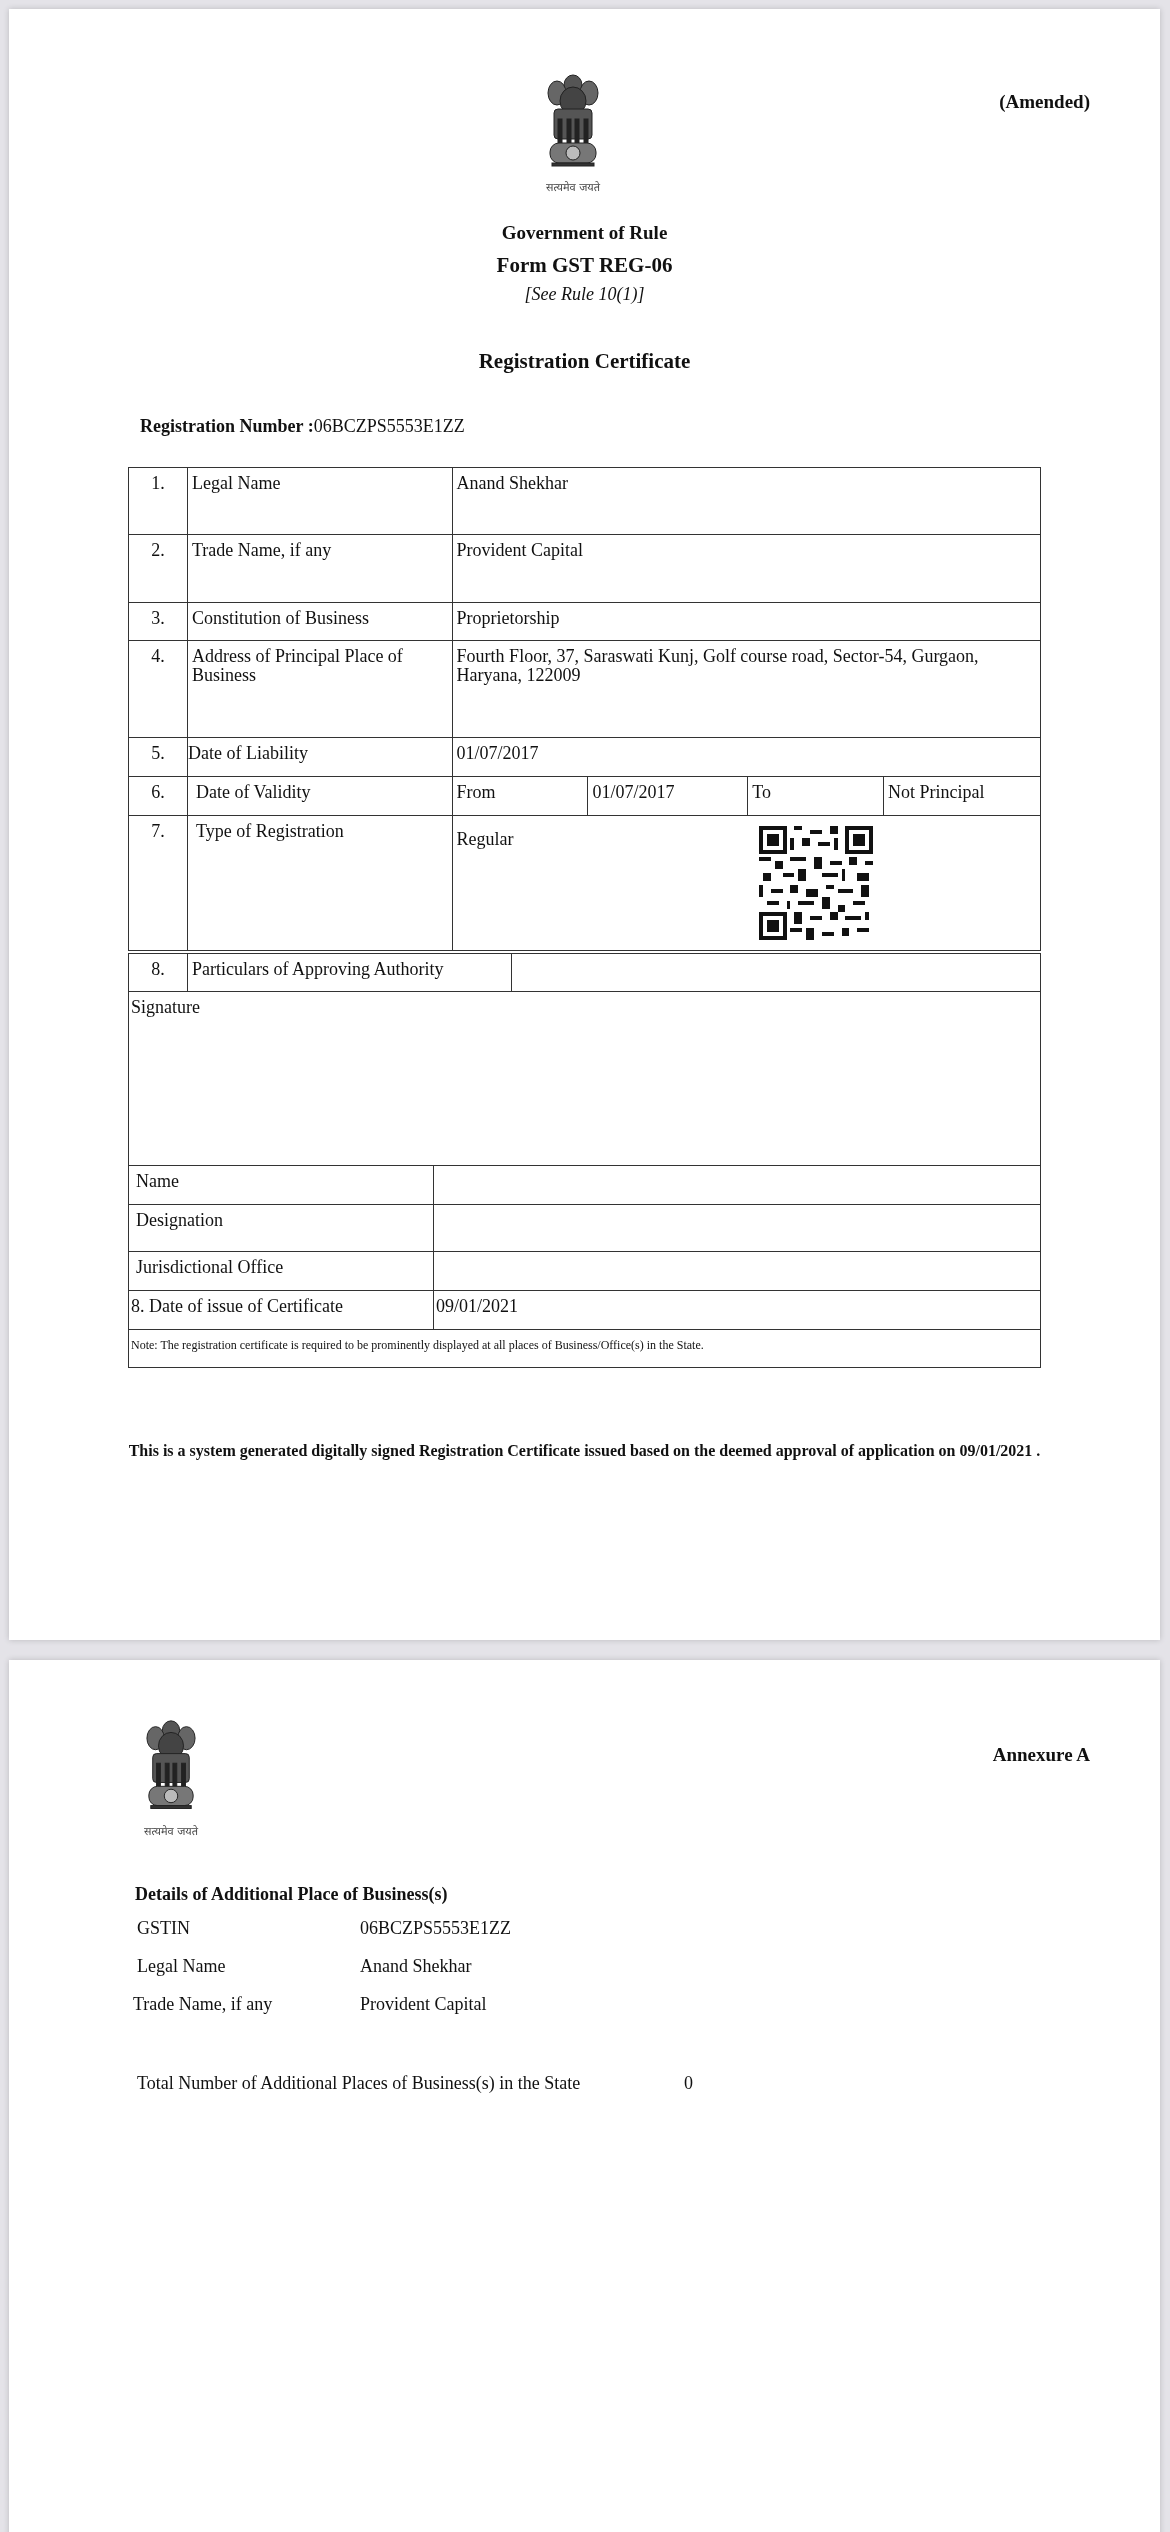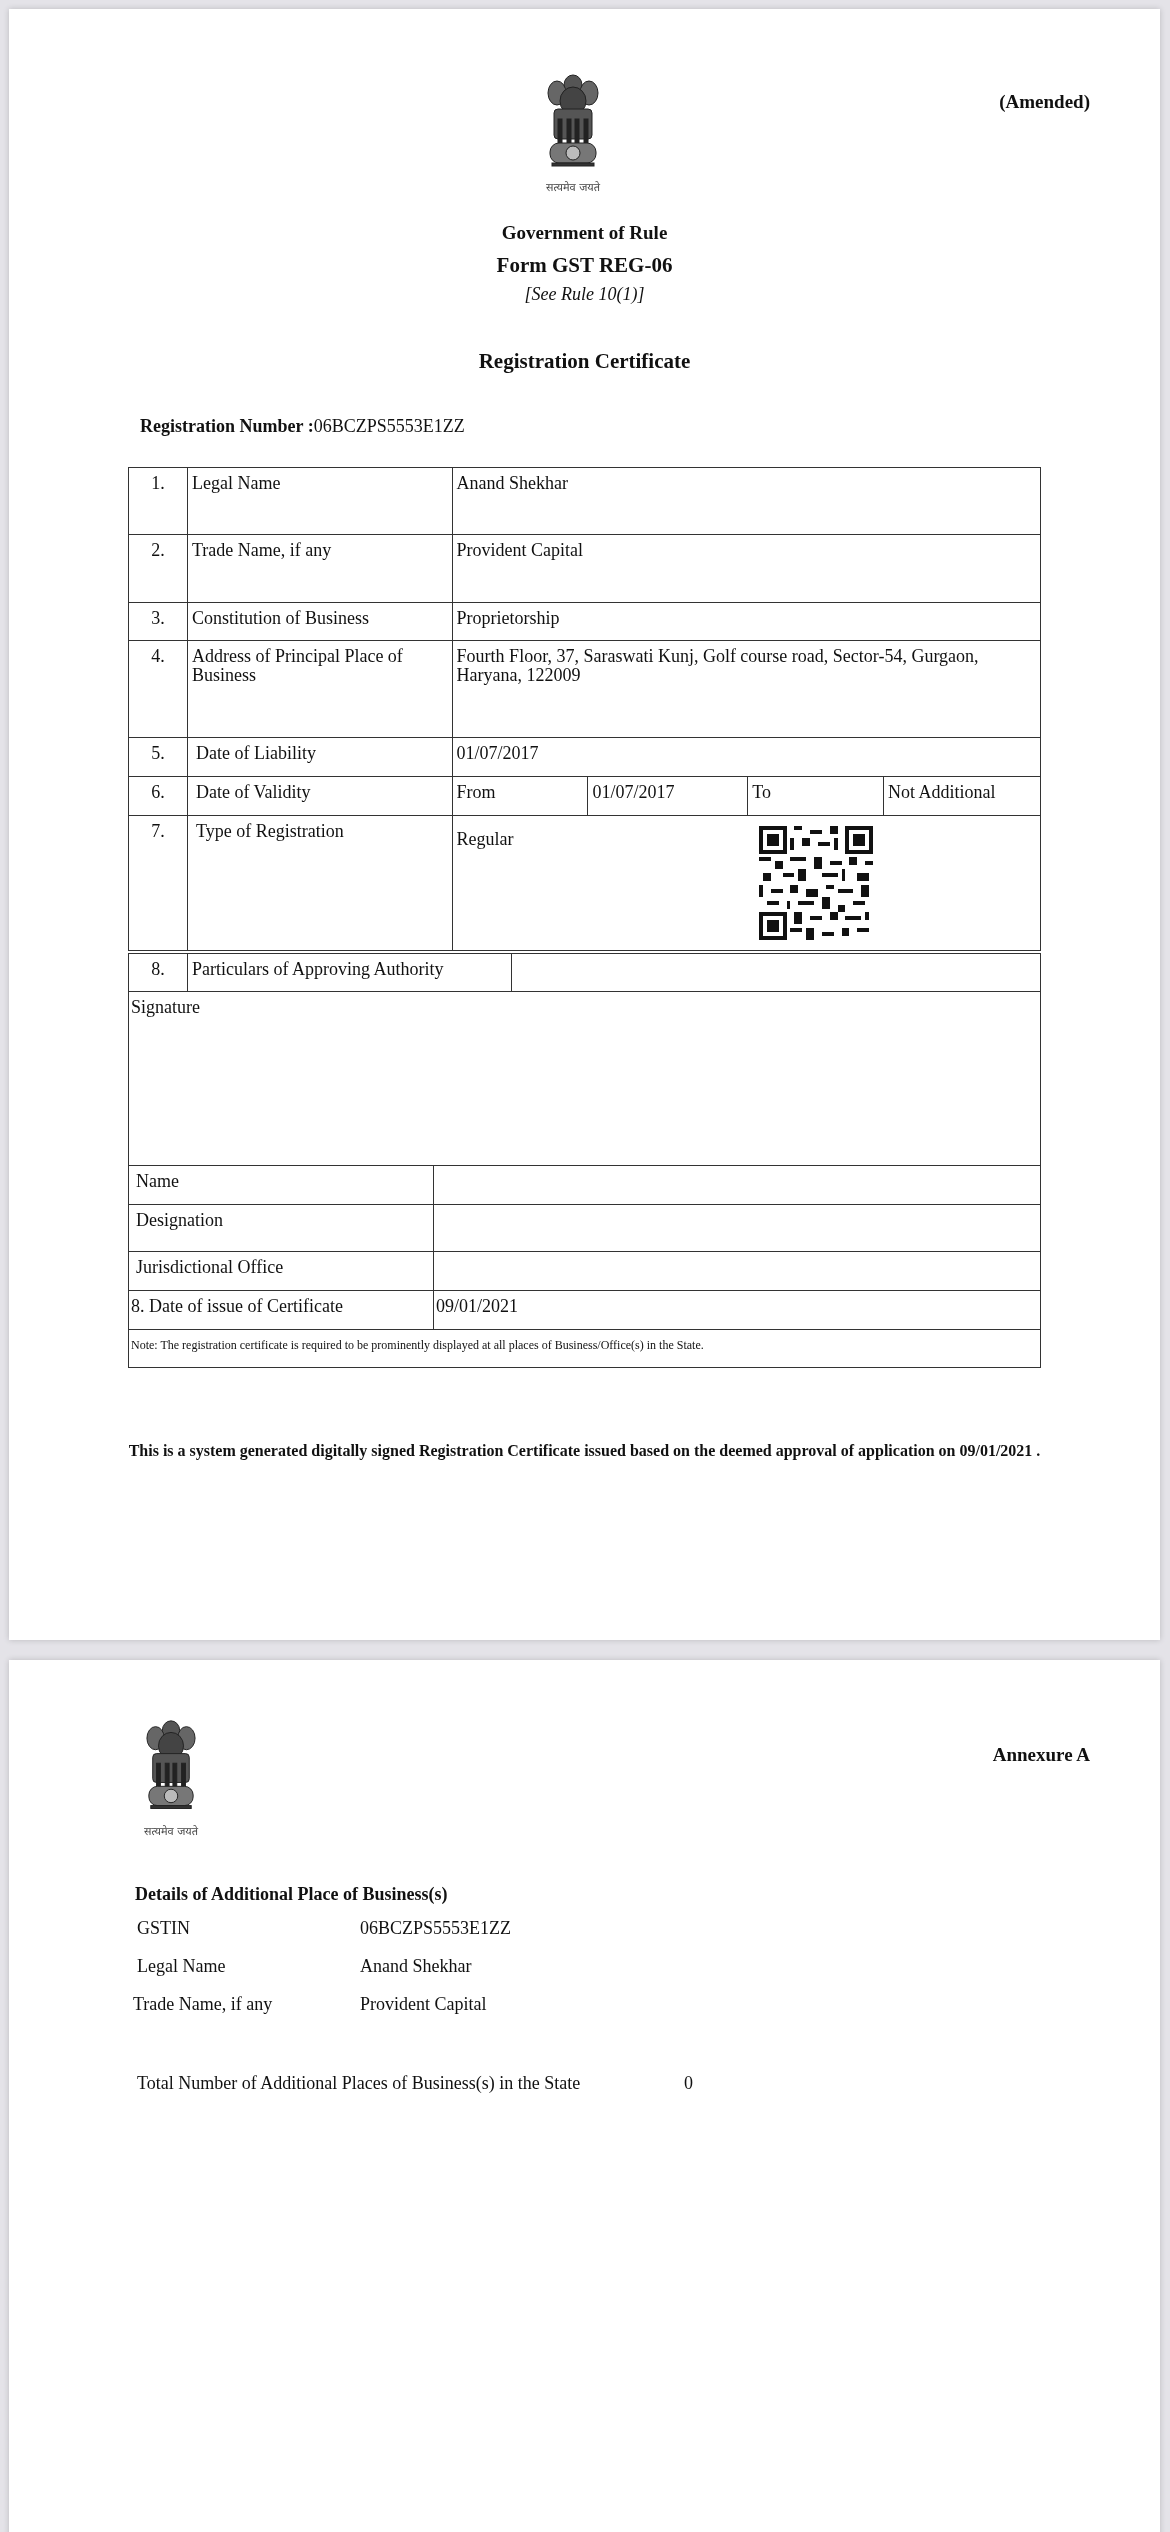--- a/index.html
+++ b/index.html
@@ -99,30 +99,30 @@
       <td>Constitution of Business</td>
       <td colspan="4">Proprietorship</td>
     </tr>
     <tr style="height:97px">
       <td class="sno">4.</td>
       <td>Address of Principal Place of Business</td>
       <td colspan="4">Fourth Floor, 37, Saraswati Kunj, Golf course road, Sector-54, Gurgaon, Haryana, 122009</td>
     </tr>
     <tr style="height:39px">
       <td class="sno">5.</td>
-      <td style="padding-left:8px">Date of Liability</td>
+      <td style="padding-left:0">Date of Liability</td>
       <td colspan="4">01/07/2017</td>
     </tr>
     <tr style="height:39px">
       <td class="sno">6.</td>
       <td style="padding-left:8px">Date of Validity</td>
       <td>From</td>
       <td>01/07/2017</td>
       <td>To</td>
-      <td>Not Additional</td>
+      <td>Not Principal</td>
     </tr>
     <tr style="height:135px">
       <td class="sno">7.</td>
       <td style="padding-left:8px">Type of Registration</td>
       <td colspan="4" style="padding-top:14px;position:relative;">
         <span>Regular</span>
         <svg class="qr" style="left:306px;top:10px;" width="114" height="114" viewBox="0 0 29 29" shape-rendering="crispEdges">
           <rect width="29" height="29" fill="#fff"></rect>
           <g fill="#111">
             <rect x="0" y="0" width="7" height="7"></rect>

